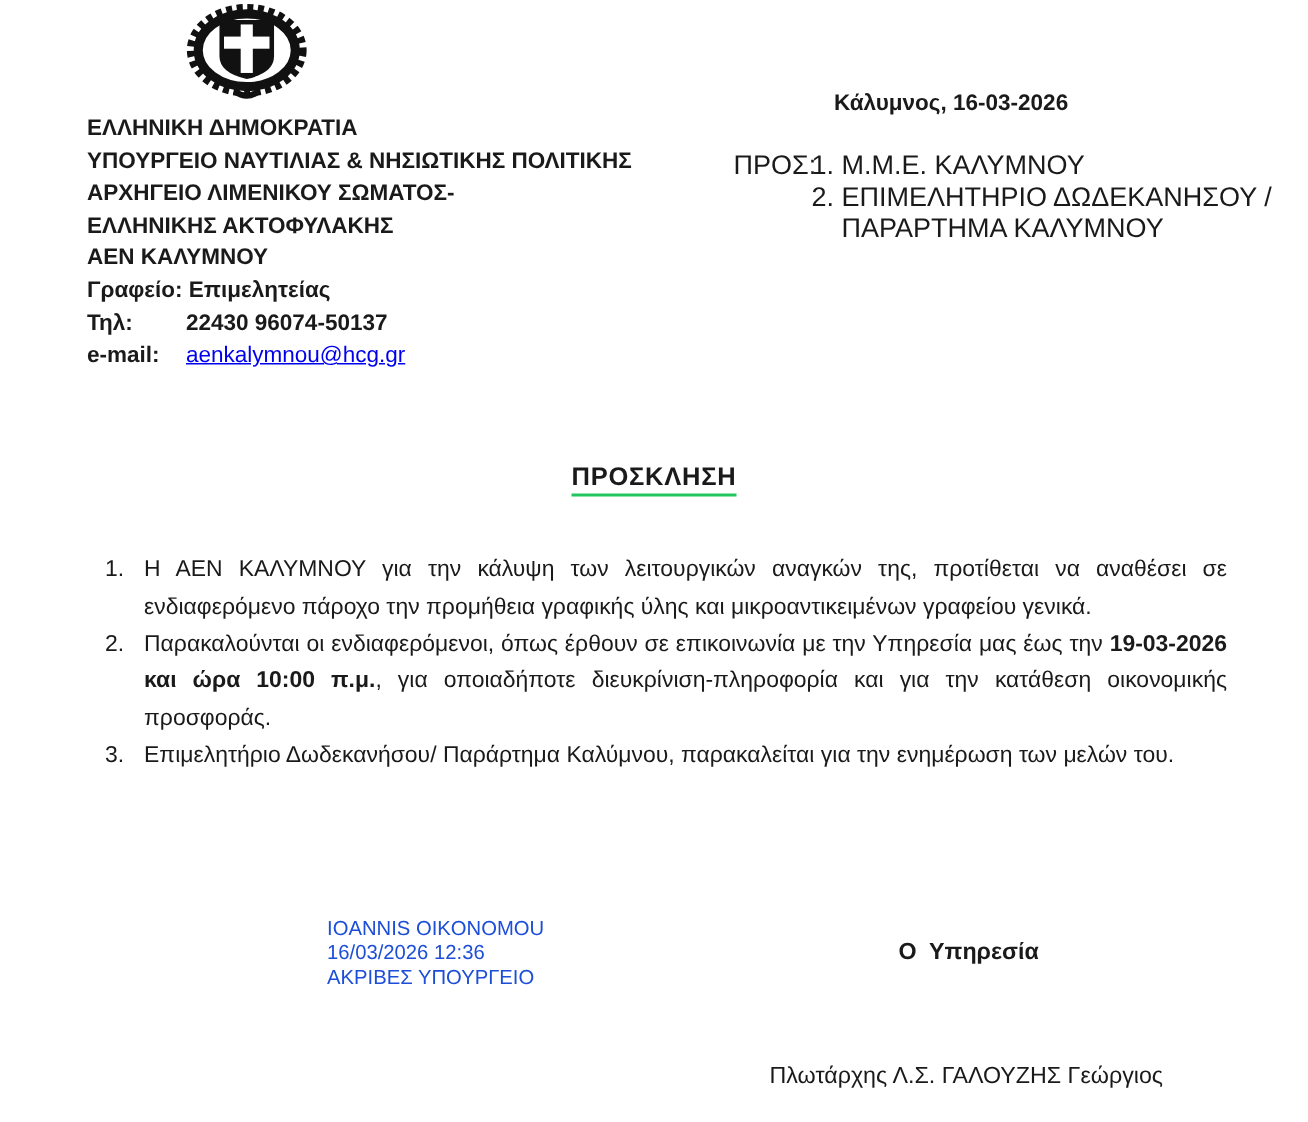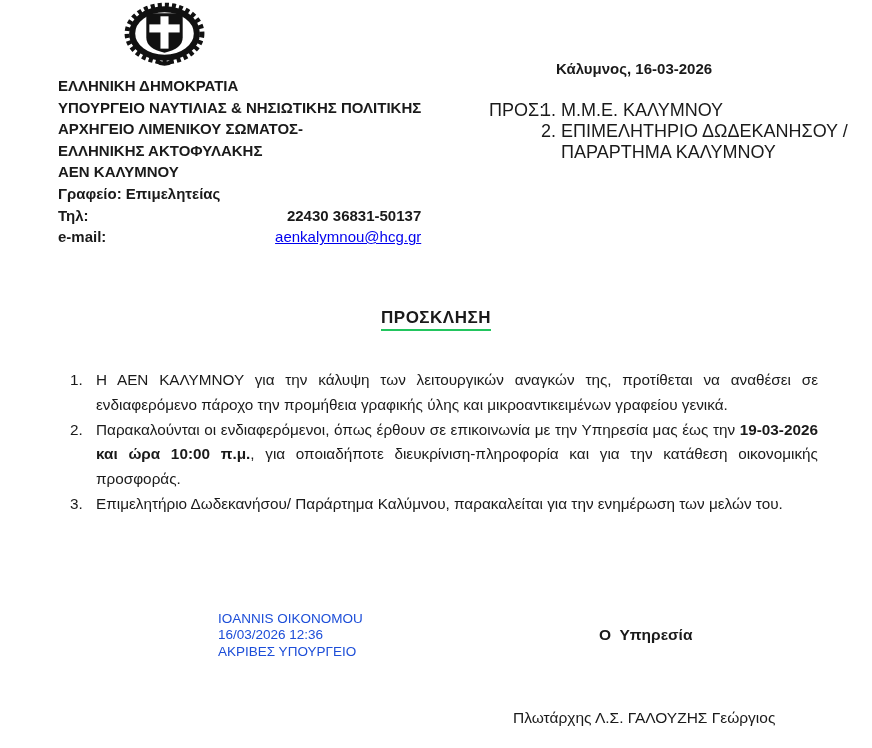--- a/index.html
+++ b/index.html
@@ -25,21 +25,21 @@
   
   .org-block {
     position: absolute;
     left: 58px;
     top: 75px;
     font-size: 15px;
     font-weight: bold;
     line-height: 21.6px;
     white-space: nowrap;
   }
-  .contact-row { display: flex; justify-content: space-between; }
+  .contact-row { display: flex; }
   .contact-label { display: inline-block; width: 66px; }
   .email-link {
     color: #0000ee;
     text-decoration: underline;
     font-weight: normal;
   }
 
   
   .date-line {
     position: absolute;
@@ -140,21 +140,21 @@
 
   <div class="org-block">
     <div>ΕΛΛΗΝΙΚΗ ΔΗΜΟΚΡΑΤΙΑ</div>
     <div>ΥΠΟΥΡΓΕΙΟ ΝΑΥΤΙΛΙΑΣ &amp; ΝΗΣΙΩΤΙΚΗΣ ΠΟΛΙΤΙΚΗΣ</div>
     <div>ΑΡΧΗΓΕΙΟ ΛΙΜΕΝΙΚΟΥ ΣΩΜΑΤΟΣ-</div>
     <div>ΕΛΛΗΝΙΚΗΣ ΑΚΤΟΦΥΛΑΚΗΣ</div>
     <div>ΑΕΝ ΚΑΛΥΜΝΟΥ</div>
     <div>Γραφείο: Επιμελητείας</div>
     <div class="contact-row">
       <span class="contact-label">Τηλ:</span>
-      <span>22430 36831-50137</span>
+      <span>22430 96074-50137</span>
     </div>
     <div class="contact-row">
       <span class="contact-label">e-mail:</span>
       <a href="#" class="email-link">aenkalymnou@hcg.gr</a>
     </div>
   </div>
 
   <div class="date-line">Κάλυμνος, 16-03-2026</div>
 
   <div class="to-block">

